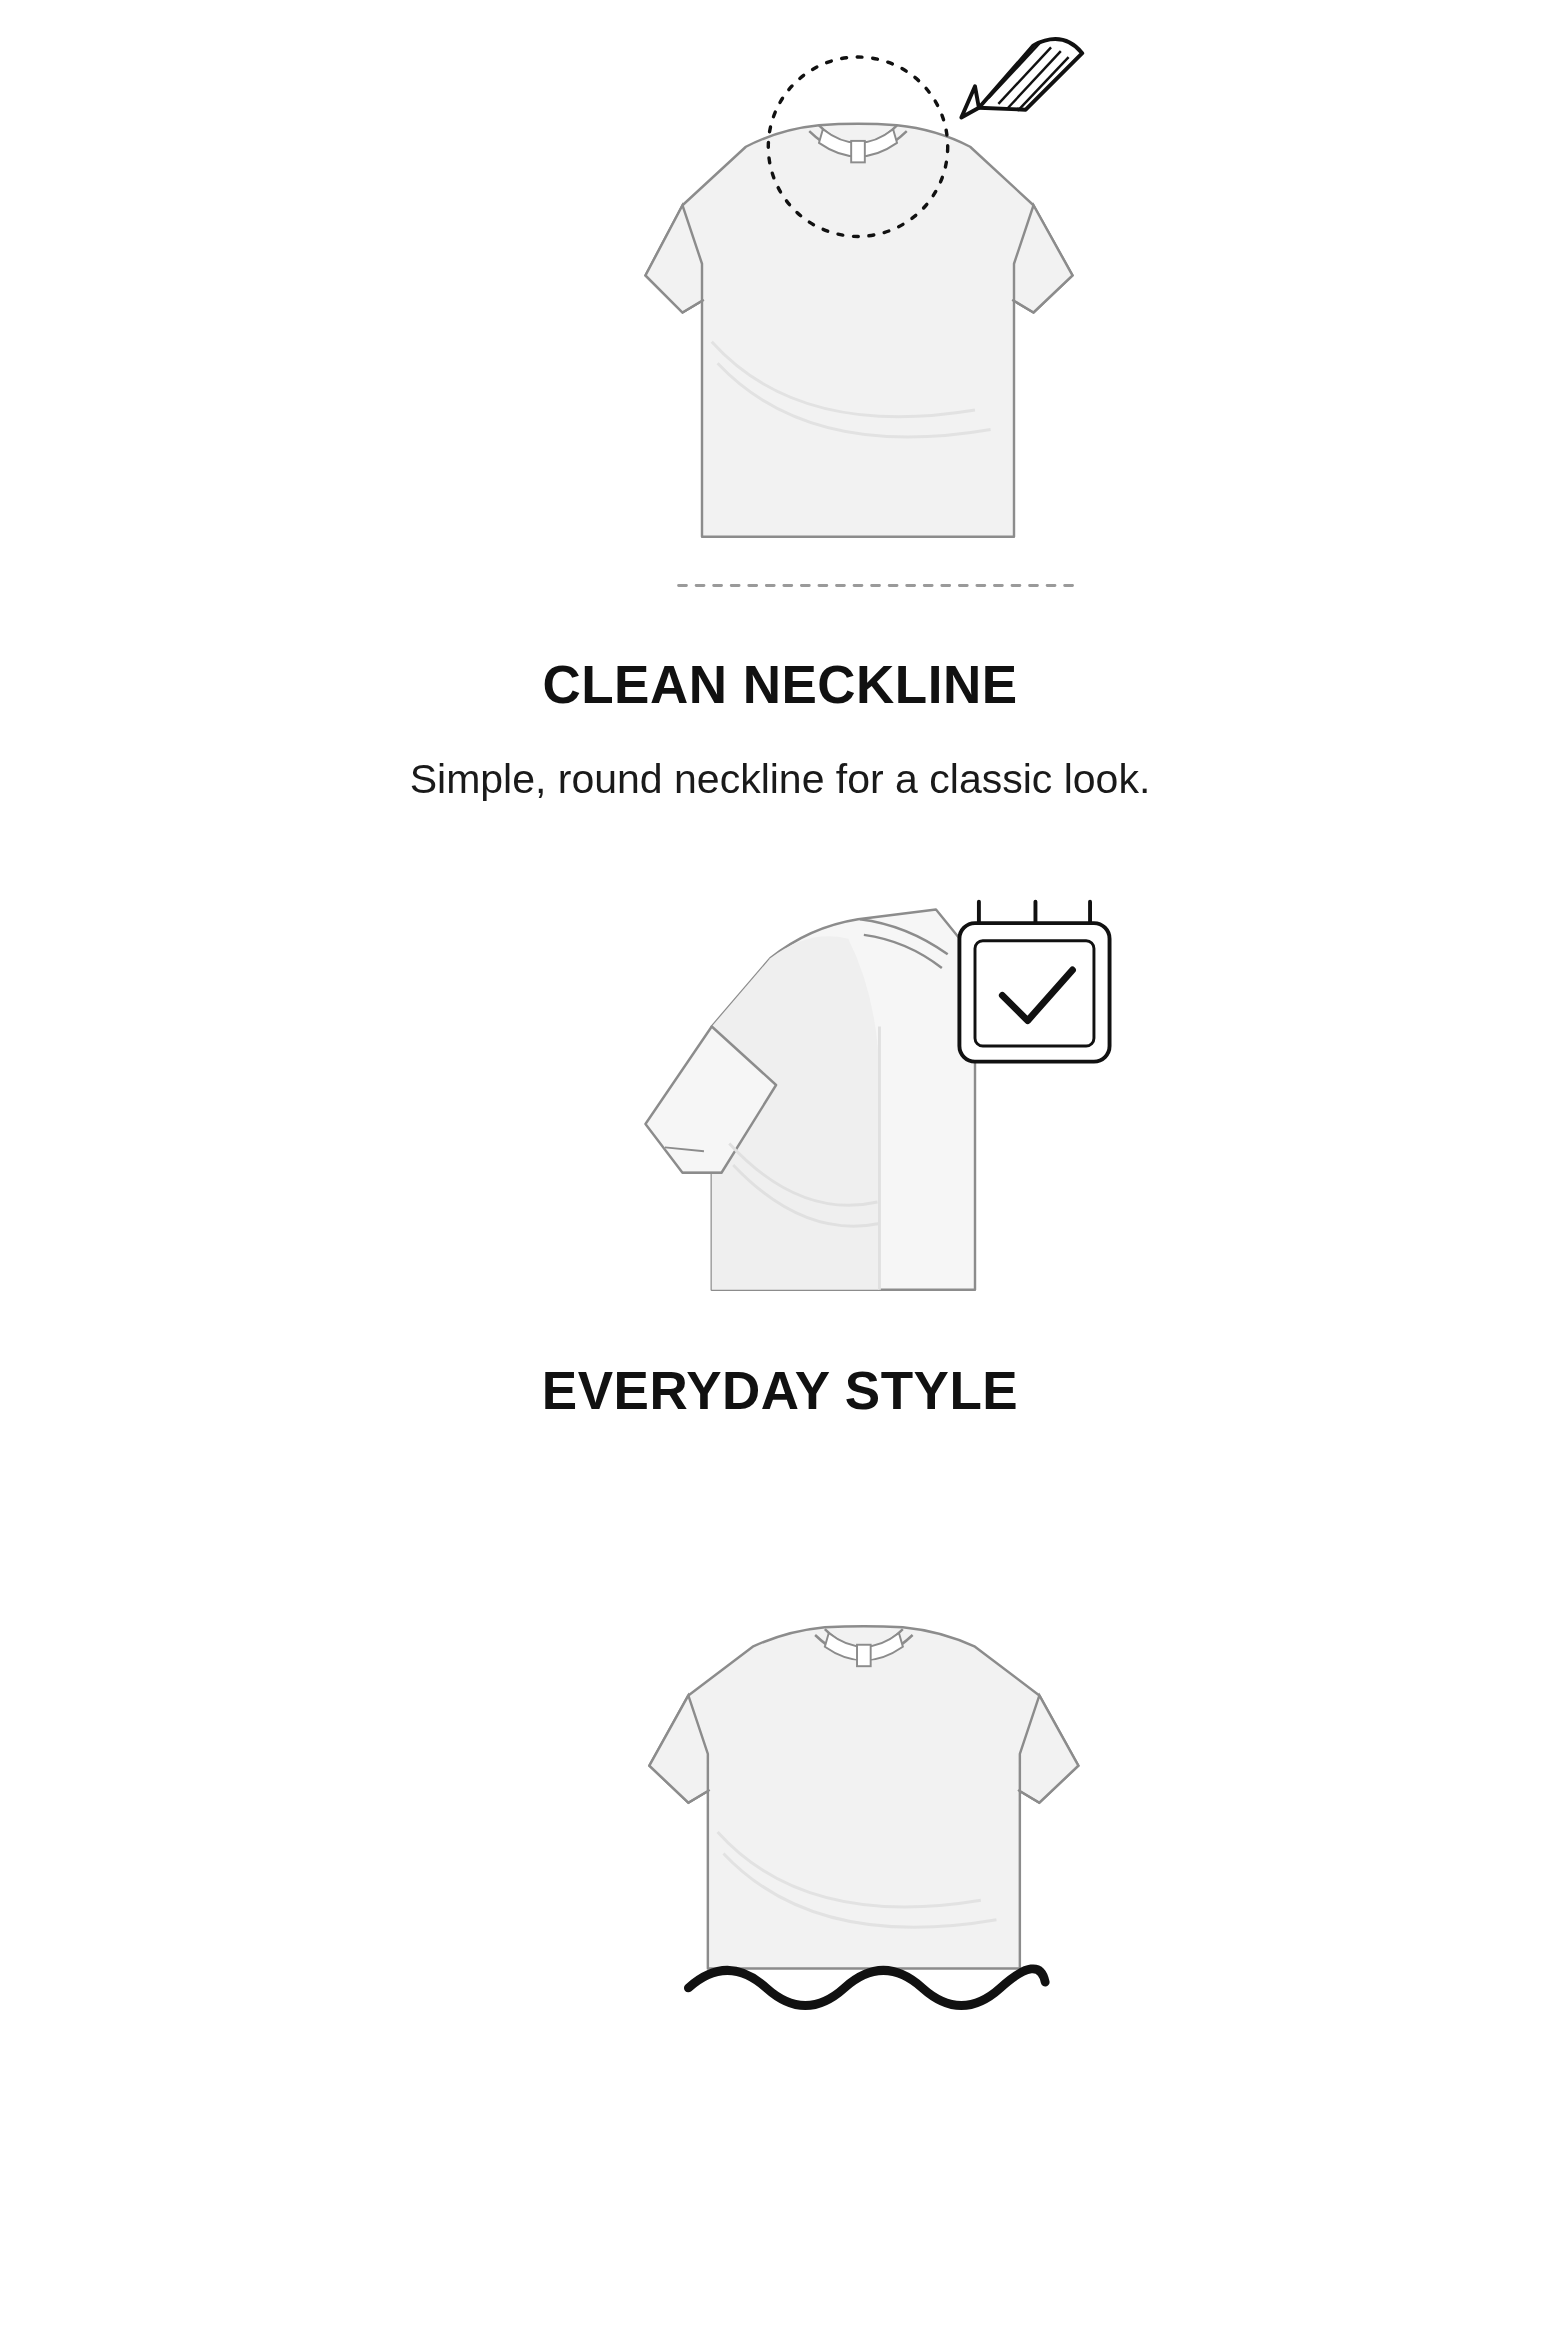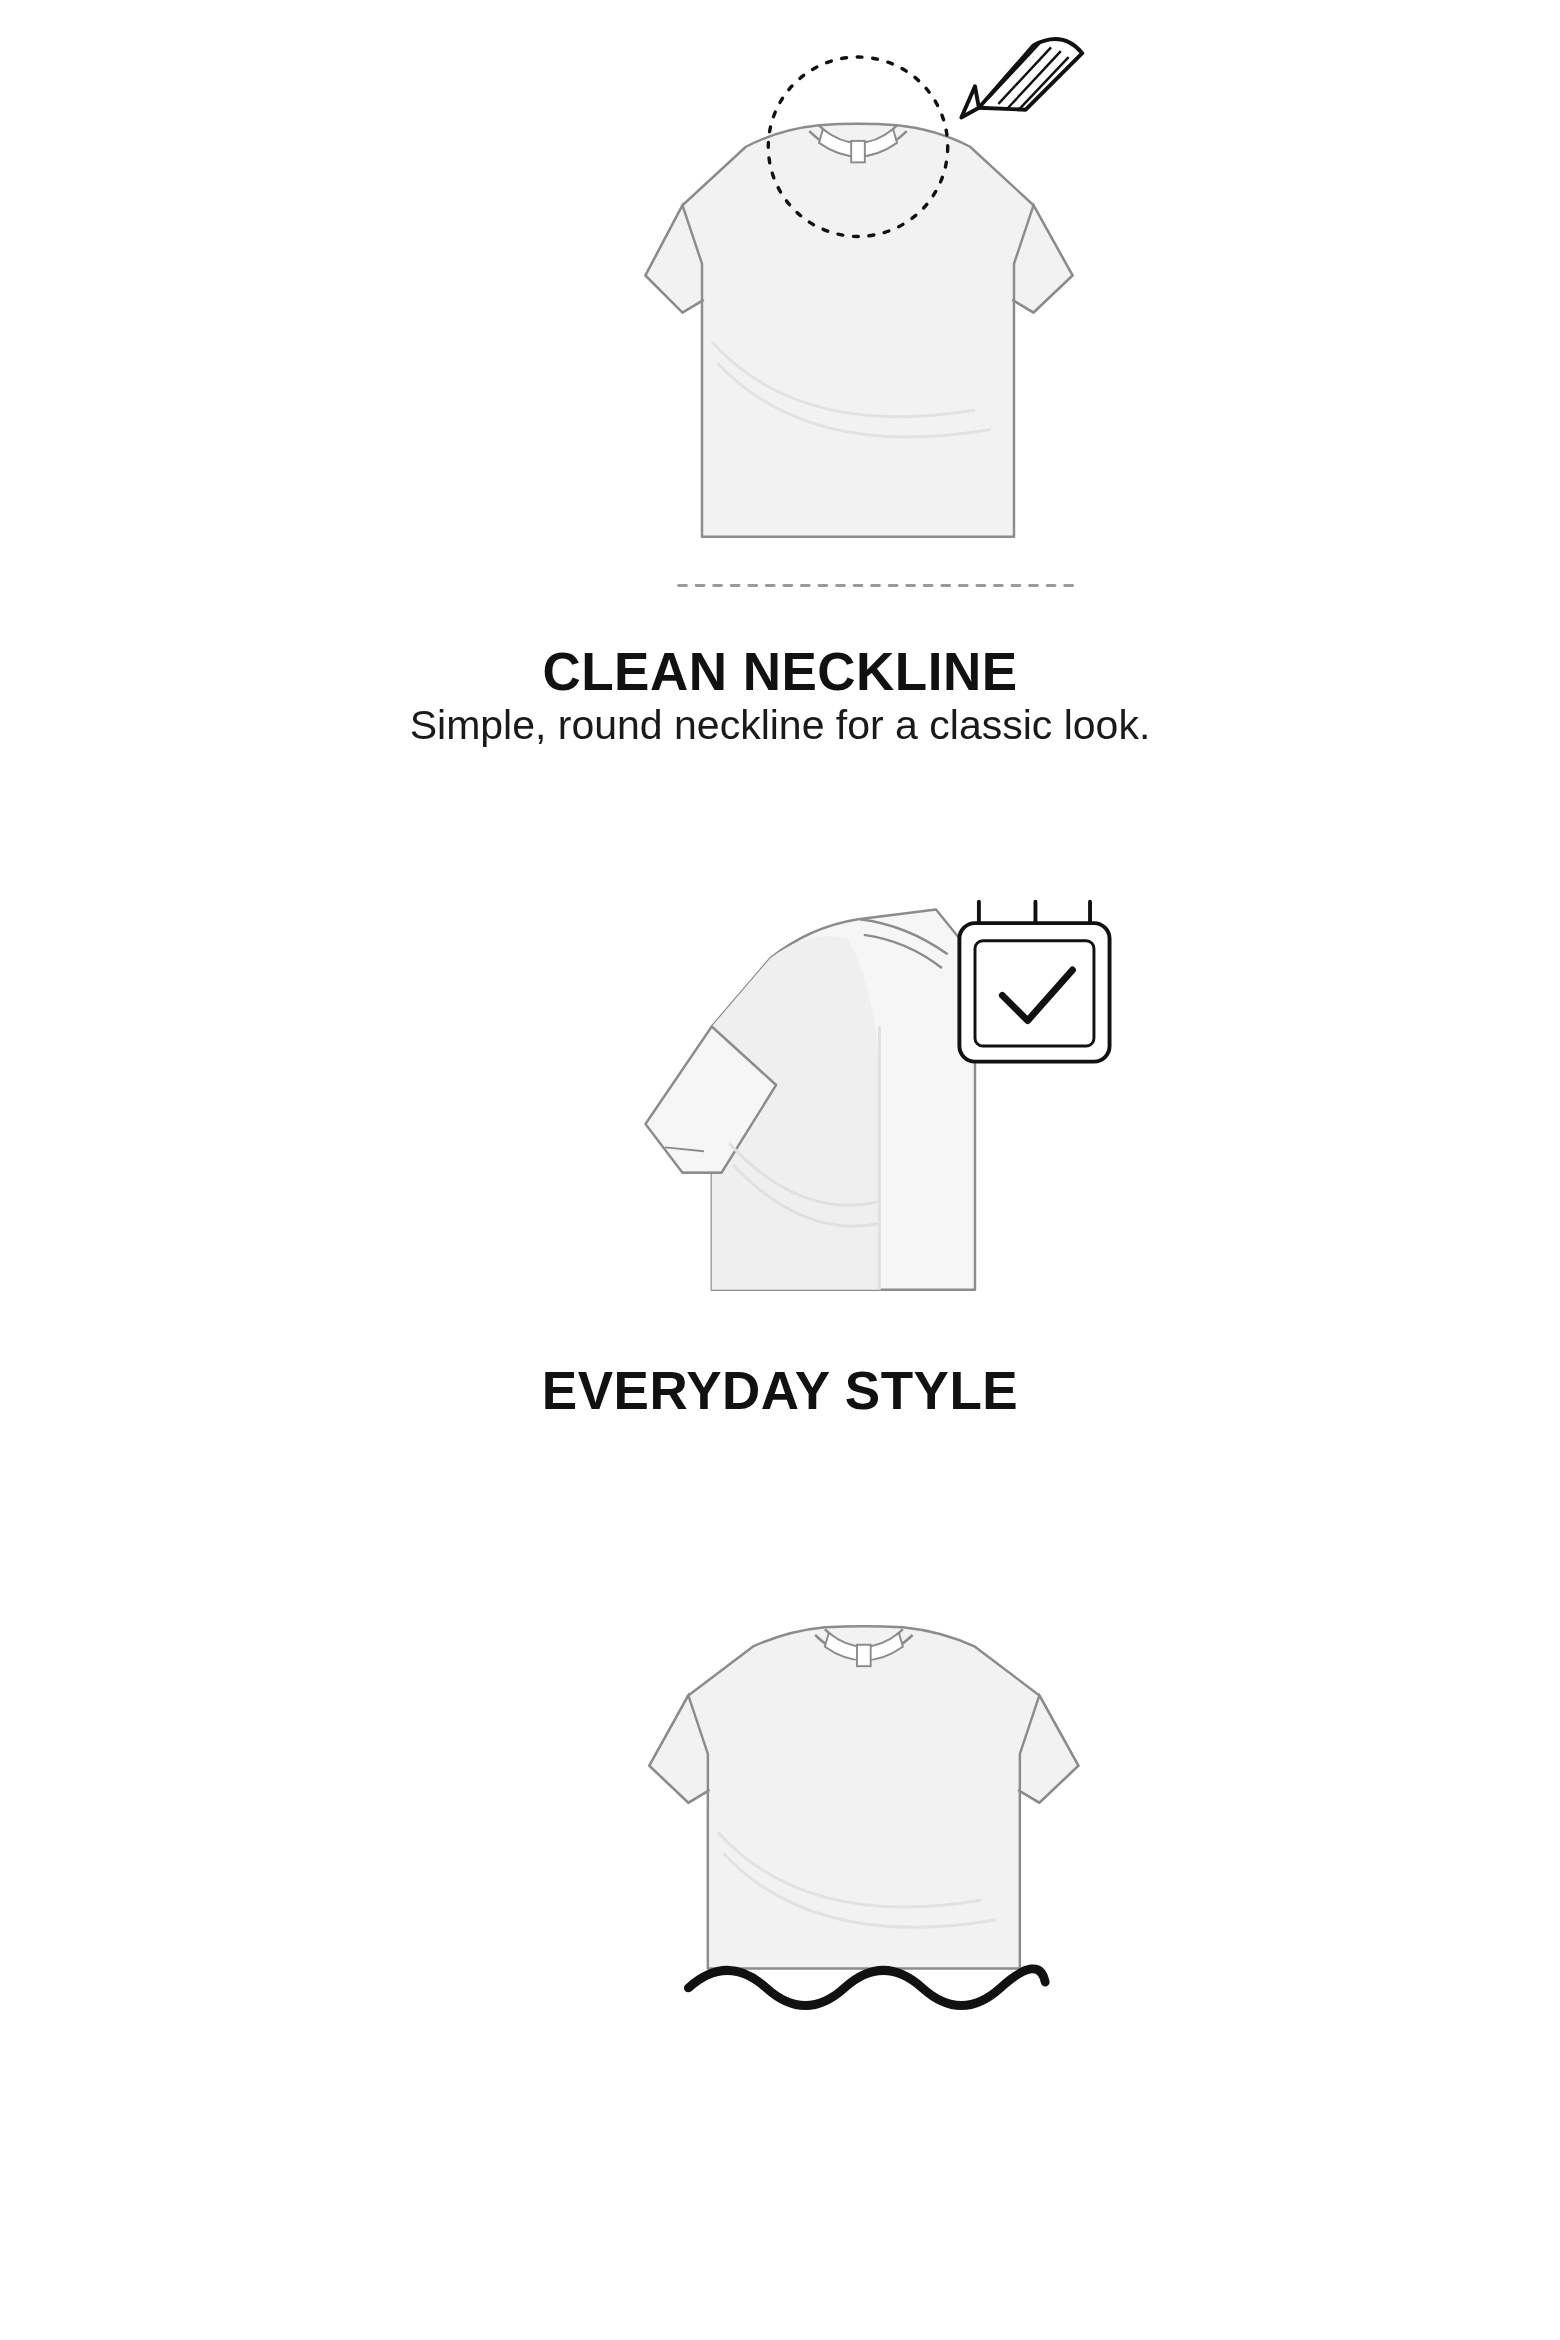--- a/index.html
+++ b/index.html
@@ -48,22 +48,22 @@
     line-height: 1.1;
   }
   .feature-desc {
     font-size: 41px;
     font-weight: 400;
     color: #1a1a1a;
     text-align: center;
     margin: 0;
     line-height: 1.2;
   }
-  .f1-title { margin-top: 38px; }
-  .f1-desc  { }
+  .f1-title { margin-top: 51px; }
+  .f1-desc  { margin-top: 41px; }
   .f2-title { margin-top: 33px; }
   .f2-desc  { margin-top: 41px; }
   .f3-title { margin-top: 35px; }
   .f3-desc  { margin-top: 39px; }
 </style>
 </head>
 <body>
 
 <div class="page">
 

